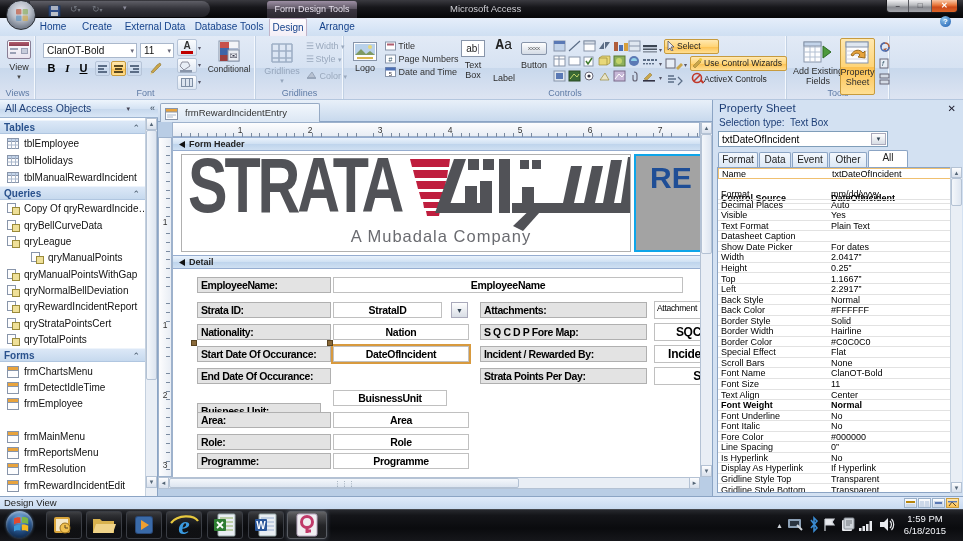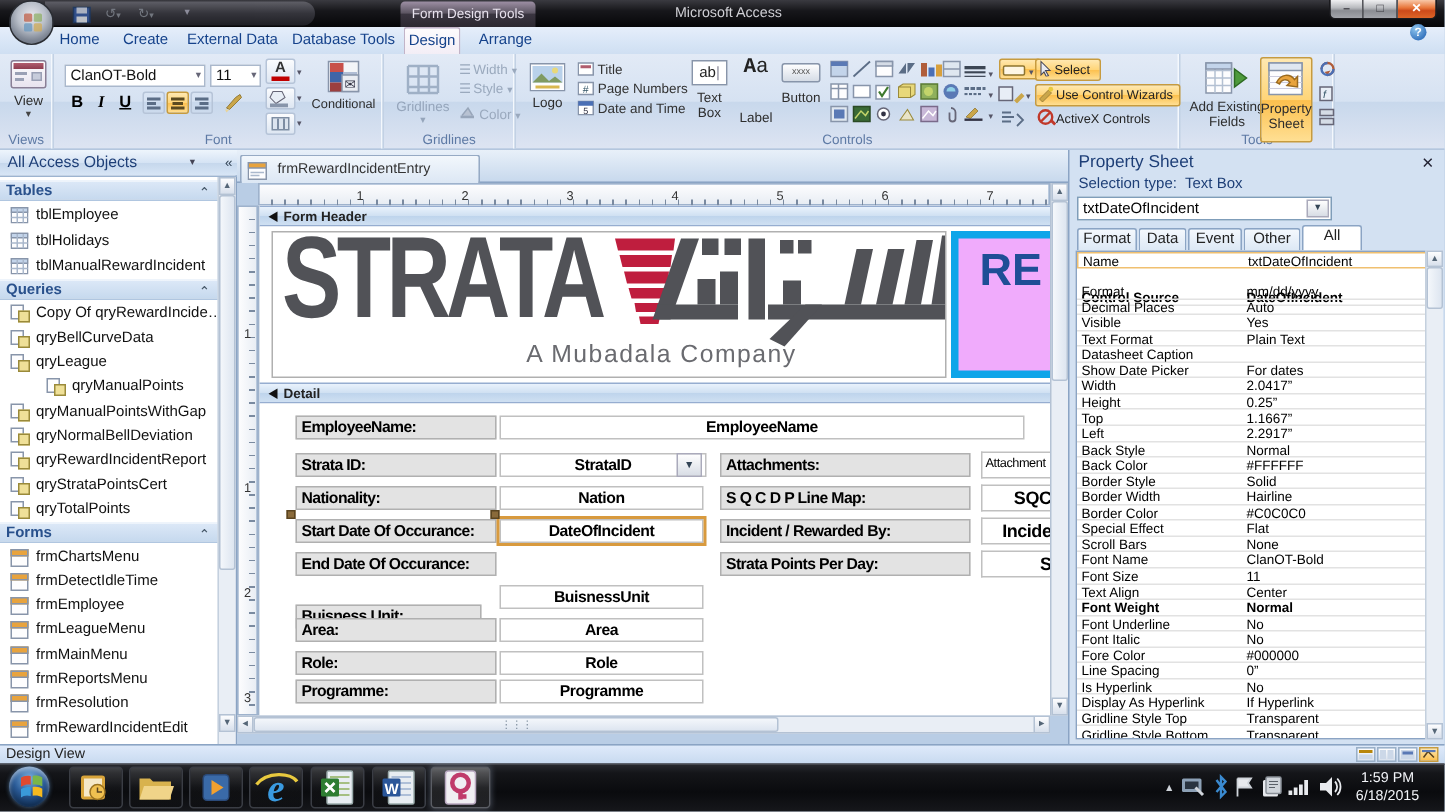--- a/index.html
+++ b/index.html
@@ -343,21 +343,21 @@
           <path d="M2 8 L8 2 L10 4 L5 9 Z" fill="#caa64a" stroke="#8d742f" stroke-width="0.5"></path>
           <rect x="1" y="9" width="12" height="1.6" fill="#334"></rect>
           <text x="17" y="9" font-size="6" fill="#556">▾</text>
         </svg></div>
     <div class="abs" style="left:666px; top:3px; width:22px; height:15px;">
         <div class="orangesel" style="width:28px;height:14px;"><svg width="26" height="12">
             <rect x="2" y="3" width="14" height="6" rx="1" fill="#fdf6e4" stroke="#8d742f"></rect>
             <text x="19" y="9" font-size="6" fill="#556">▾</text>
           </svg></div>
       </div>
-    <div class="abs orangesel" style="left:690px; top:3px; width:44px; height:15px; font-size:8.5px; line-height:13px; color:#222; white-space:nowrap;"><svg width="12" height="11" style="vertical-align:-2px;">
+    <div class="abs orangesel" style="left:664px; top:3px; width:55px; height:15px; font-size:8.5px; line-height:13px; color:#222; white-space:nowrap;"><svg width="12" height="11" style="vertical-align:-2px;">
           <path d="M3 1 L9 7 L6 7 L8 10.5 L6.5 11 L5 8 L3 10 Z" fill="#e8eaf0" stroke="#445" stroke-width="0.7"></path>
         </svg>Select</div>
     <div class="abs" style="left:664px; top:20px; width:24px; height:15px;"><svg width="26" height="13">
           <rect x="2" y="2" width="9" height="9" fill="#e8eef6" stroke="#667"></rect>
           <path d="M12 11 L17 6 L19 8 L14 13 Z" fill="#caa64a"></path>
           <text x="20" y="10" font-size="6" fill="#556">▾</text>
         </svg></div>
     <div class="abs orangesel" style="left:690px; top:20px; width:97px; height:15px; font-size:8.5px; line-height:13px; color:#222; padding-left:1px; white-space:nowrap;"><svg width="12" height="11" style="vertical-align:-2px;">
           <path d="M1 9 L7 3 L9 5 L3 11 Z" fill="#caa64a" stroke="#8d742f" stroke-width="0.5"></path>
           <circle cx="8.5" cy="2.5" r="1.6" fill="#e8c93e"></circle>
@@ -441,21 +441,20 @@
       <div class="navitem" style="top:150px;margin-left:24px;"><span class="ni qi"></span>qryManualPoints</div>
       <div class="navitem" style="top:167px;"><span class="ni qi"></span>qryManualPointsWithGap</div>
       <div class="navitem" style="top:183px;"><span class="ni qi"></span>qryNormalBellDeviation</div>
       <div class="navitem" style="top:199px;"><span class="ni qi"></span>qryRewardIncidentReport</div>
       <div class="navitem" style="top:216px;"><span class="ni qi"></span>qryStrataPointsCert</div>
       <div class="navitem" style="top:232px;"><span class="ni qi"></span>qryTotalPoints</div>
       <div class="navsec" style="top:248px;">Forms<span class="chev">⌃</span></div>
       <div class="navitem" style="top:264px;"><span class="ni fi"></span>frmChartsMenu</div>
       <div class="navitem" style="top:280px;"><span class="ni fi"></span>frmDetectIdleTime</div>
       <div class="navitem" style="top:296px;"><span class="ni fi"></span>frmEmployee</div>
-      <div class="navitem" style="top:312px;"><span class="ni fi"></span>frmLeagueMenu</div>
       <div class="navitem" style="top:329px;"><span class="ni fi"></span>frmMainMenu</div>
       <div class="navitem" style="top:345px;"><span class="ni fi"></span>frmReportsMenu</div>
       <div class="navitem" style="top:361px;"><span class="ni fi"></span>frmResolution</div>
       <div class="navitem" style="top:378px;"><span class="ni fi"></span>frmRewardIncidentEdit</div>
       <div id="navscroll">
         <div style="position:absolute;top:0;left:0;width:11px;height:12px;background:linear-gradient(#fdfdfe,#d8e0ec);border:1px solid #b4c2d4;text-align:center;font-size:6px;line-height:11px;color:#567;">▲</div>
         <div style="position:absolute;top:12px;left:0;width:11px;height:250px;background:linear-gradient(90deg,#f4f7fb,#dde5f0);border:1px solid #b4c2d4;border-radius:2px;"></div>
         <div style="position:absolute;bottom:8px;left:0;width:11px;height:12px;background:linear-gradient(#fdfdfe,#d8e0ec);border:1px solid #b4c2d4;text-align:center;font-size:6px;line-height:11px;color:#567;">▼</div>
       </div>
     </div>
@@ -524,56 +523,56 @@
               <rect x="330" y="48" width="120" height="10"></rect>
               <polygon points="355,48 366,48 341,76 331,71"></polygon>
               <polygon points="389,11 400,11 392,48 381,48"></polygon>
               <polygon points="410,11 421,11 413,48 402,48"></polygon>
               <polygon points="429,5 440,5 432,48 421,48"></polygon>
               <polygon points="446,2 457,2 450,48 439,48"></polygon>
             </g>
           </svg>
           <div style="position:absolute; left:113px; top:72px; width:292px; text-align:center; font-size:16.5px; color:#6a6b70; letter-spacing:1px;">A Mubadala Company</div>
         </div>
-        <div class="abs" style="left:461px; top:17px; width:120px; height:98px; background:#f0abfc; border:5px solid #0ea5e9;">
+        <div class="abs" style="left:461px; top:17px; width:120px; height:98px; background:#a3a3a3; border:2px solid #0ea5e9;">
           <div style="position:absolute; left:14px; top:5px; font-size:30px; font-weight:bold; color:#1f4e96;">RE</div>
         </div>
         <div class="secbar" style="top:118px;"><span style="position:absolute;left:4px;top:2px;"><svg width="9" height="9">
                 <path d="M8 1 L2 4.5 L8 8 Z" fill="#111"></path>
               </svg></span>Detail</div>
         <div class="abs" style="left:0; top:132px; width:528px; height:208px; background:#fff;"></div>
 
         <div class="flabel" style="left:24px; top:140px; width:134px;">EmployeeName:</div>
         <div class="fbox" style="left:160px; top:140px; width:350px;">EmployeeName</div>
 
         <div class="flabel" style="left:24px; top:165px; width:134px;">Strata ID:</div>
-        <div class="fbox" style="left:160px; top:165px; width:138px;">StrataID</div>
+        <div class="fbox" style="left:160px; top:165px; width:109px;">StrataID</div>
         <div class="abs" style="left:278px; top:165px; width:17px; height:16px; background:linear-gradient(#fefefe,#d8dde5); border:1px solid #aab; text-align:center; font-size:7px; line-height:15px; color:#345;">▼</div>
         <div class="flabel" style="left:307px; top:165px; width:167px;">Attachments:</div>
         <div class="fbox" style="left:481px; top:164px; width:48px; height:18px; text-align:left; font-weight:normal; font-size:8.5px; line-height:12px; letter-spacing:-0.3px; border-right:none; padding-left:2px;">Attachment</div>
 
         <div class="flabel" style="left:24px; top:187px; width:134px;">Nationality:</div>
         <div class="fbox" style="left:160px; top:187px; width:136px;">Nation</div>
-        <div class="flabel" style="left:307px; top:187px; width:167px;">S Q C D P Line Map:</div>
+        <div class="flabel" style="left:307px; top:187px; width:167px;">S Q C D P Fore Map:</div>
         <div class="fbox" style="left:481px; top:186px; width:48px; height:18px; text-align:right; padding-right:1px; border-right:none; font-size:12px; line-height:16px;">SQC</div>
 
         <div class="flabel" style="left:24px; top:209px; width:134px;">Start Date Of Occurance:</div>
         <div class="fbox" style="left:160px; top:209px; width:136px; outline:2px solid #d89a3e; outline-offset:0px;">DateOfIncident</div>
         <div class="abs" style="left:154px; top:203px; width:6px; height:6px; background:#8a6a3a; border:1px solid #5a4420;"></div>
         <div class="abs" style="left:18px; top:203px; width:6px; height:6px; background:#8a6a3a; border:1px solid #5a4420;"></div>
         <div class="flabel" style="left:307px; top:209px; width:167px;">Incident / Rewarded By:</div>
         <div class="fbox" style="left:481px; top:208px; width:48px; height:18px; text-align:right; padding-right:1px; border-right:none; font-size:12px; line-height:16px;">Incide</div>
 
         <div class="flabel" style="left:24px; top:231px; width:134px;">End Date Of Occurance:</div>
         <div class="fbox" style="left:160px; top:231px; width:120px;margin-top:44px;">EndDateOfIncident</div>
         <div class="flabel" style="left:307px; top:231px; width:167px;">Strata Points Per Day:</div>
         <div class="fbox" style="left:481px; top:230px; width:48px; height:18px; text-align:right; padding-right:1px; border-right:none; font-size:12px; line-height:16px;">S</div>
 
         <div class="flabel" style="left:24px; top:266px; width:124px;">Buisness Unit:</div>
-        <div class="fbox" style="left:160px; top:253px; width:136px;">BuisnessUnit</div>
+        <div class="fbox" style="left:160px; top:253px; width:114px;">BuisnessUnit</div>
         <div class="flabel" style="left:24px; top:275px; width:134px;">Area:</div>
         <div class="fbox" style="left:160px; top:275px; width:136px;">Area</div>
         <div class="flabel" style="left:24px; top:297px; width:134px;">Role:</div>
         <div class="fbox" style="left:160px; top:297px; width:136px;">Role</div>
         <div class="flabel" style="left:24px; top:316px; width:134px;">Programme:</div>
         <div class="fbox" style="left:160px; top:316px; width:136px;">Programme</div>
       </div>
       <div id="vscroll">
         <div style="position:absolute;top:0;left:0;width:11px;height:12px;background:linear-gradient(#fdfdfe,#d8e0ec);border:1px solid #b4c2d4;text-align:center;font-size:6px;line-height:11px;color:#567;">▲</div>
         <div style="position:absolute;top:12px;left:0;width:11px;height:120px;background:linear-gradient(90deg,#f4f7fb,#dde5f0);border:1px solid #b4c2d4;border-radius:2px;"></div>

